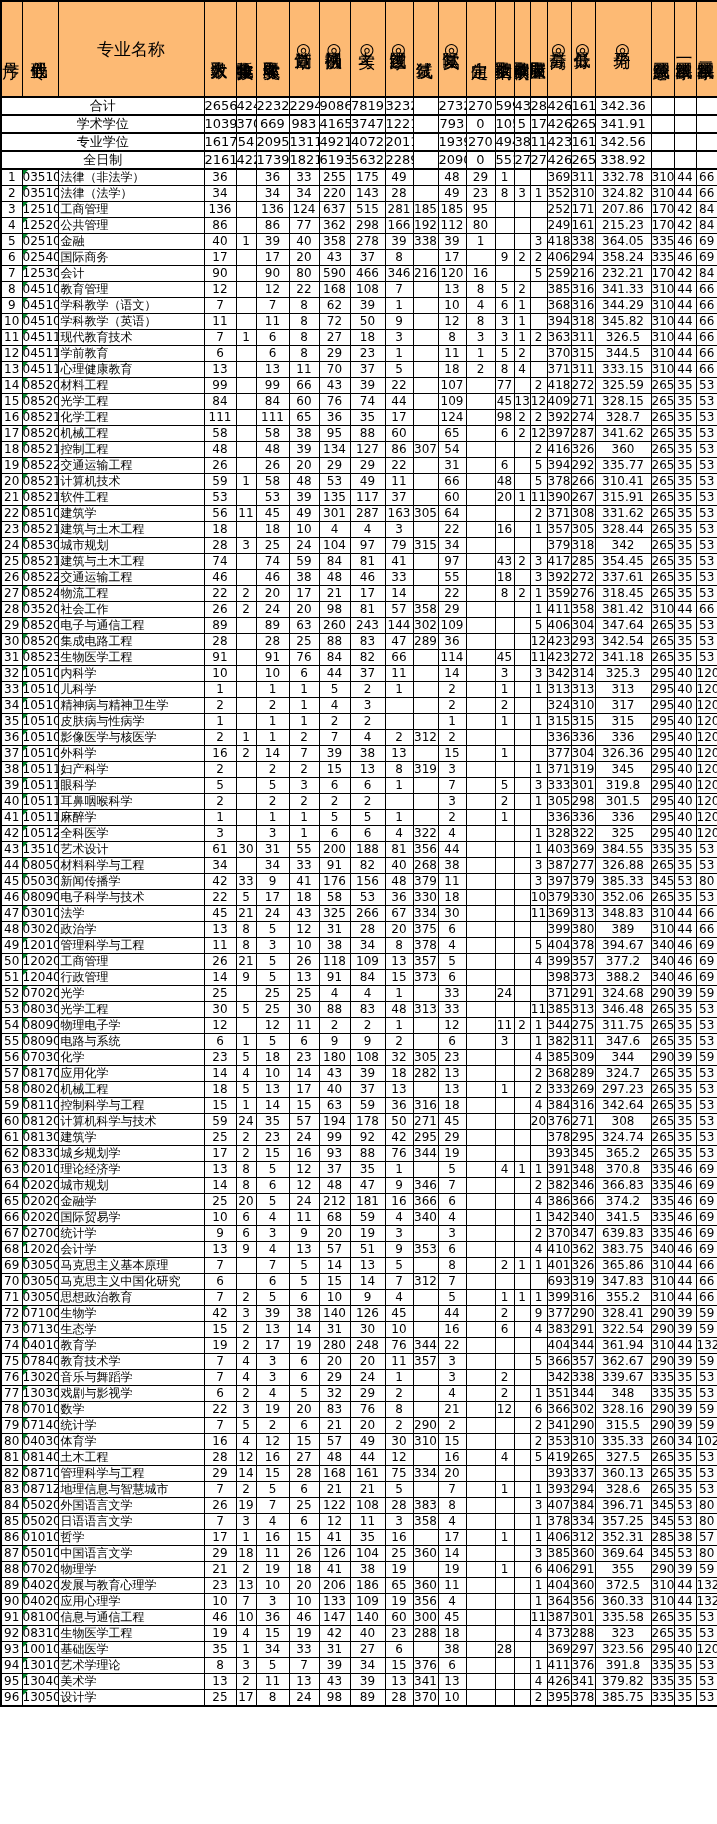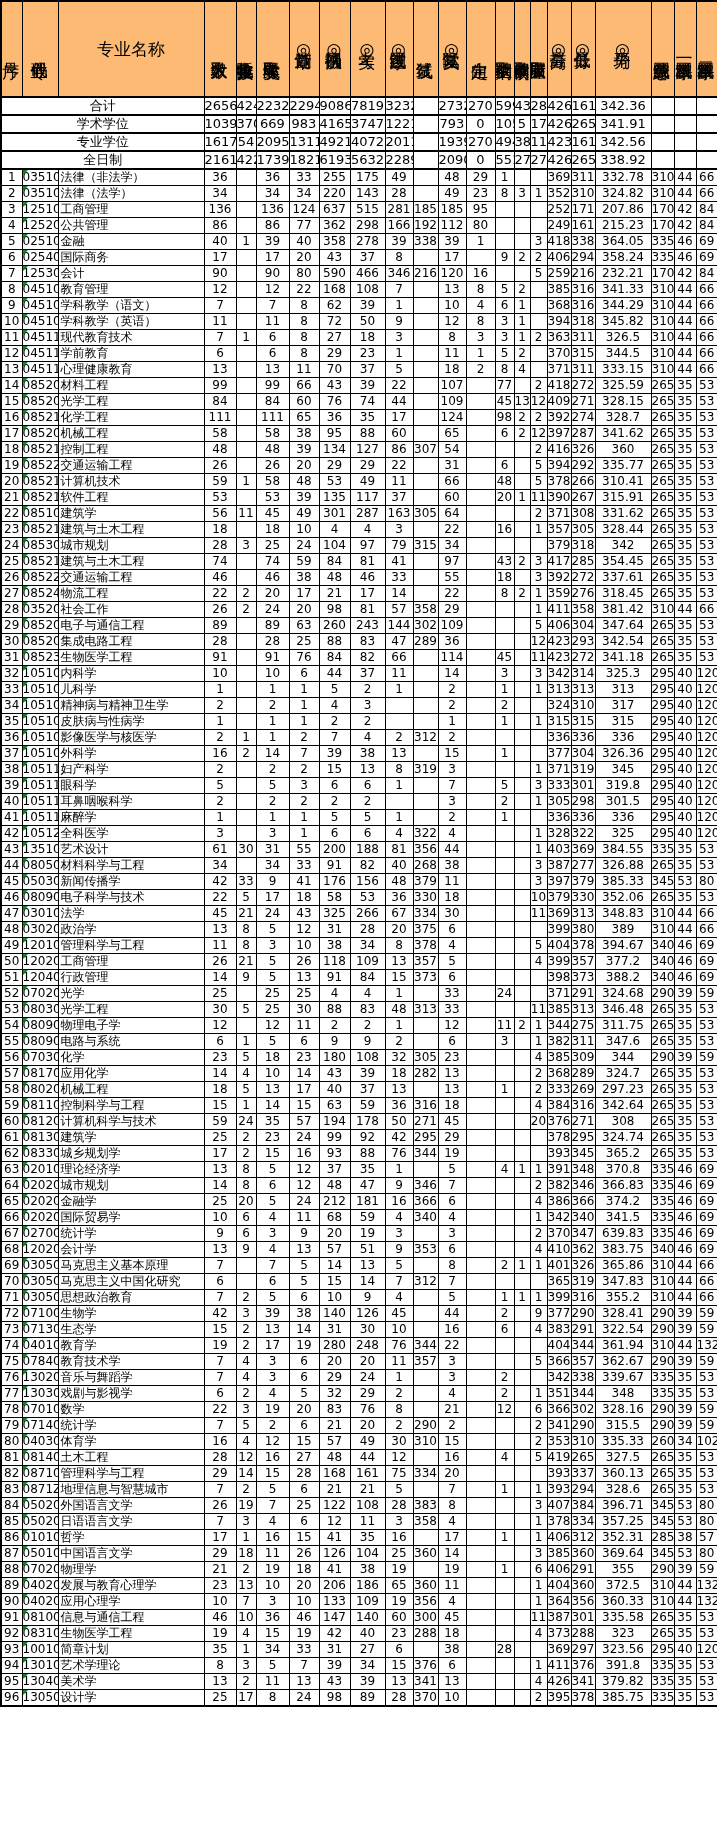--- a/index.html
+++ b/index.html
@@ -1829,21 +1829,21 @@
           <td>5</td>
           <td>15</td>
           <td>14</td>
           <td>7</td>
           <td>312</td>
           <td>7</td>
           <td></td>
           <td></td>
           <td></td>
           <td></td>
-          <td>365</td>
+          <td>693</td>
           <td>319</td>
           <td>347.83</td>
           <td>310</td>
           <td>44</td>
           <td>66</td>
         </tr>
         <tr>
           <td>71</td>
           <td class="code"><span class="tri"></span><span>030505</span></td>
           <td class="name">思想政治教育</td>
@@ -2367,21 +2367,21 @@
           <td>373</td>
           <td>288</td>
           <td>323</td>
           <td>265</td>
           <td>35</td>
           <td>53</td>
         </tr>
         <tr>
           <td>93</td>
           <td class="code"><span class="tri"></span><span>100100</span></td>
-          <td class="name">简章计划</td>
+          <td class="name">基础医学</td>
           <td>35</td>
           <td>1</td>
           <td>34</td>
           <td>33</td>
           <td>31</td>
           <td>27</td>
           <td>6</td>
           <td></td>
           <td>38</td>
           <td></td>

